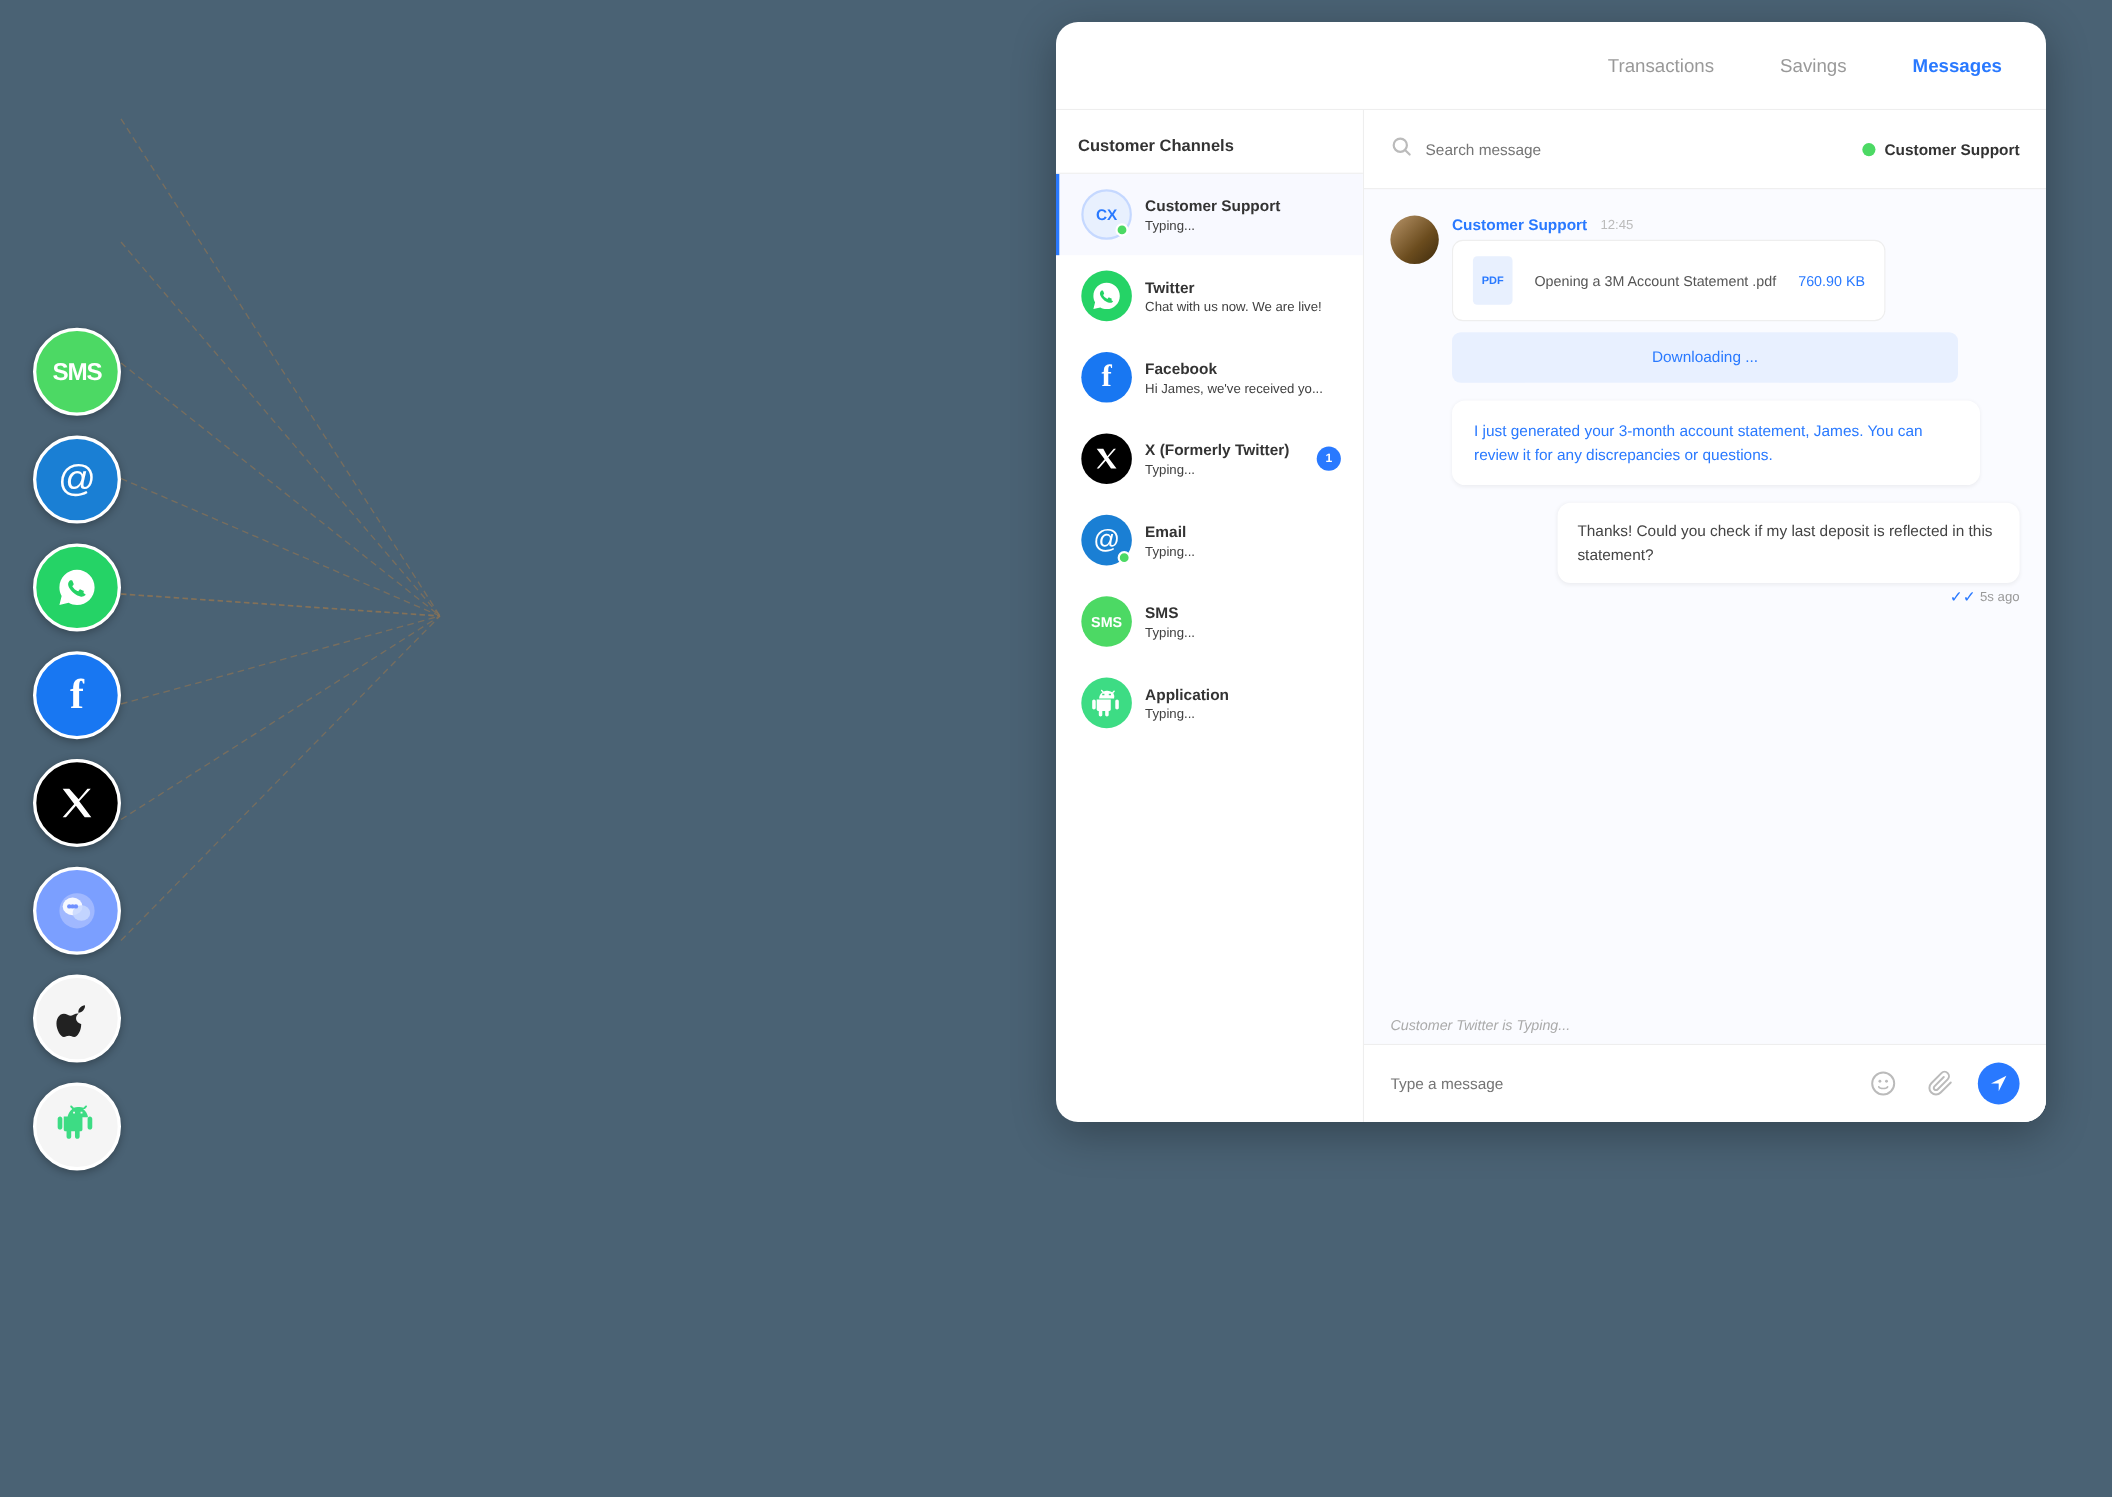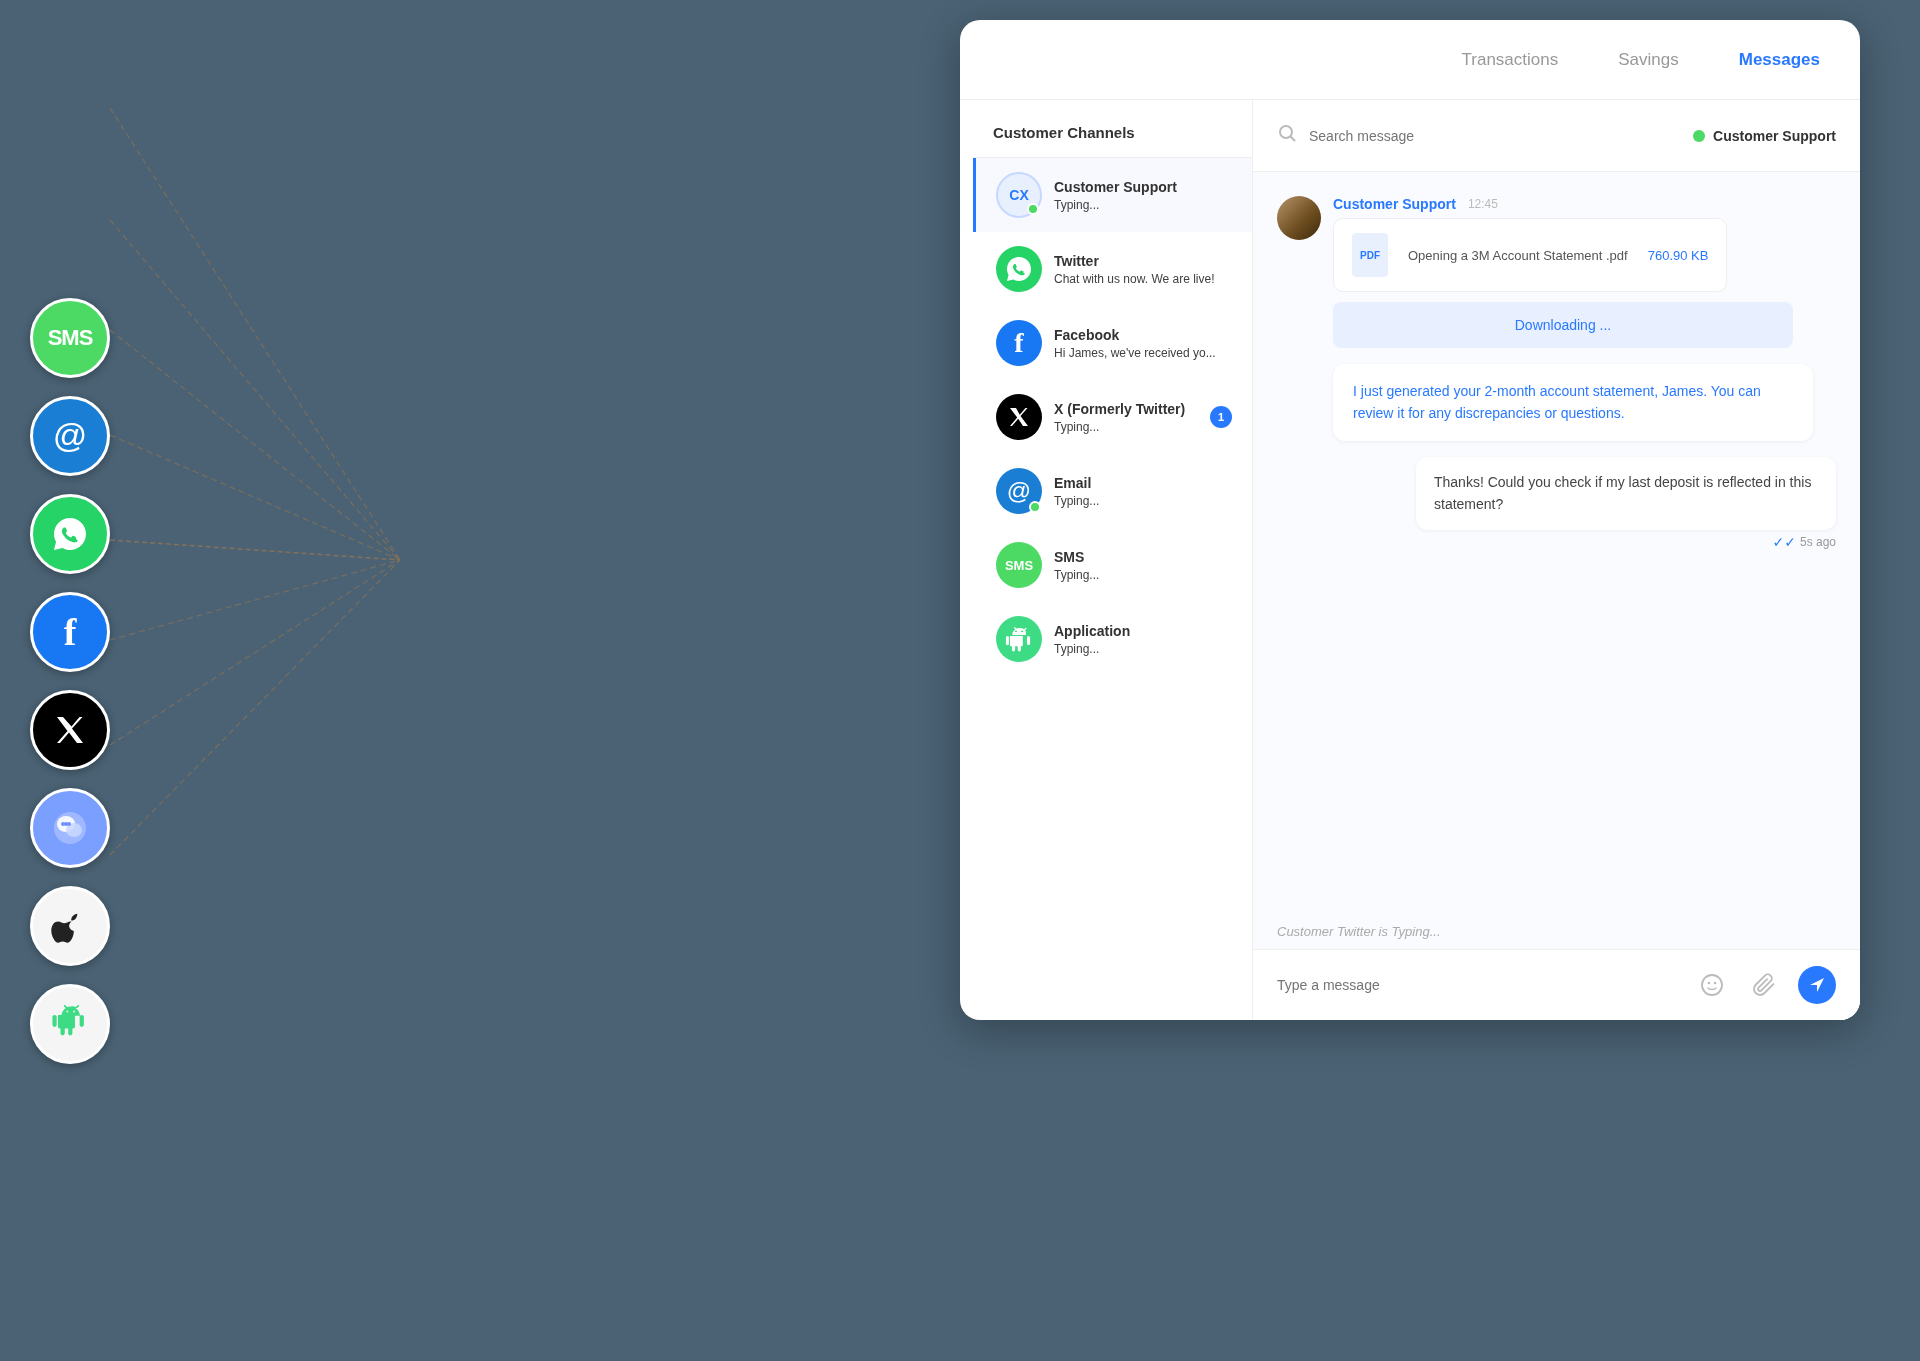--- a/index.html
+++ b/index.html
@@ -105,21 +105,20 @@
       overflow: hidden;
     }
 
     
     .channels-panel {
       width: 280px;
       border-right: 1px solid #eee;
       display: flex;
       flex-direction: column;
       flex-shrink: 0;
-      margin-left: 13px;
     }
 
     .channels-header {
       padding: 24px 20px 16px;
       font-size: 15px;
       font-weight: 600;
       color: #333;
       border-bottom: 1px solid #eee;
     }
 
@@ -649,21 +648,21 @@
               <div class="download-bar">
                 <span class="download-text">Downloading ...</span>
               </div>
             </div>
           </div>
         </div>
 
         <div class="message-row">
           <div style="width:44px;height:44px;flex-shrink:0;"></div>
           <div class="bot-message">
-            <p>I just generated your 2-month account statement, James. You can review it for any discrepancies or questions.</p>
+            <p>I just generated your 3-month account statement, James. You can review it for any discrepancies or questions.</p>
           </div>
         </div>
 
         <div class="message-row user-message-row">
           <div style="flex:1; display:flex; flex-direction:column; align-items:flex-end;">
             <div class="user-bubble">
               <p>Thanks! Could you check if my last deposit is reflected in this statement?</p>
             </div>
             <div class="msg-status">
               <span class="check-icon">✓✓</span>

